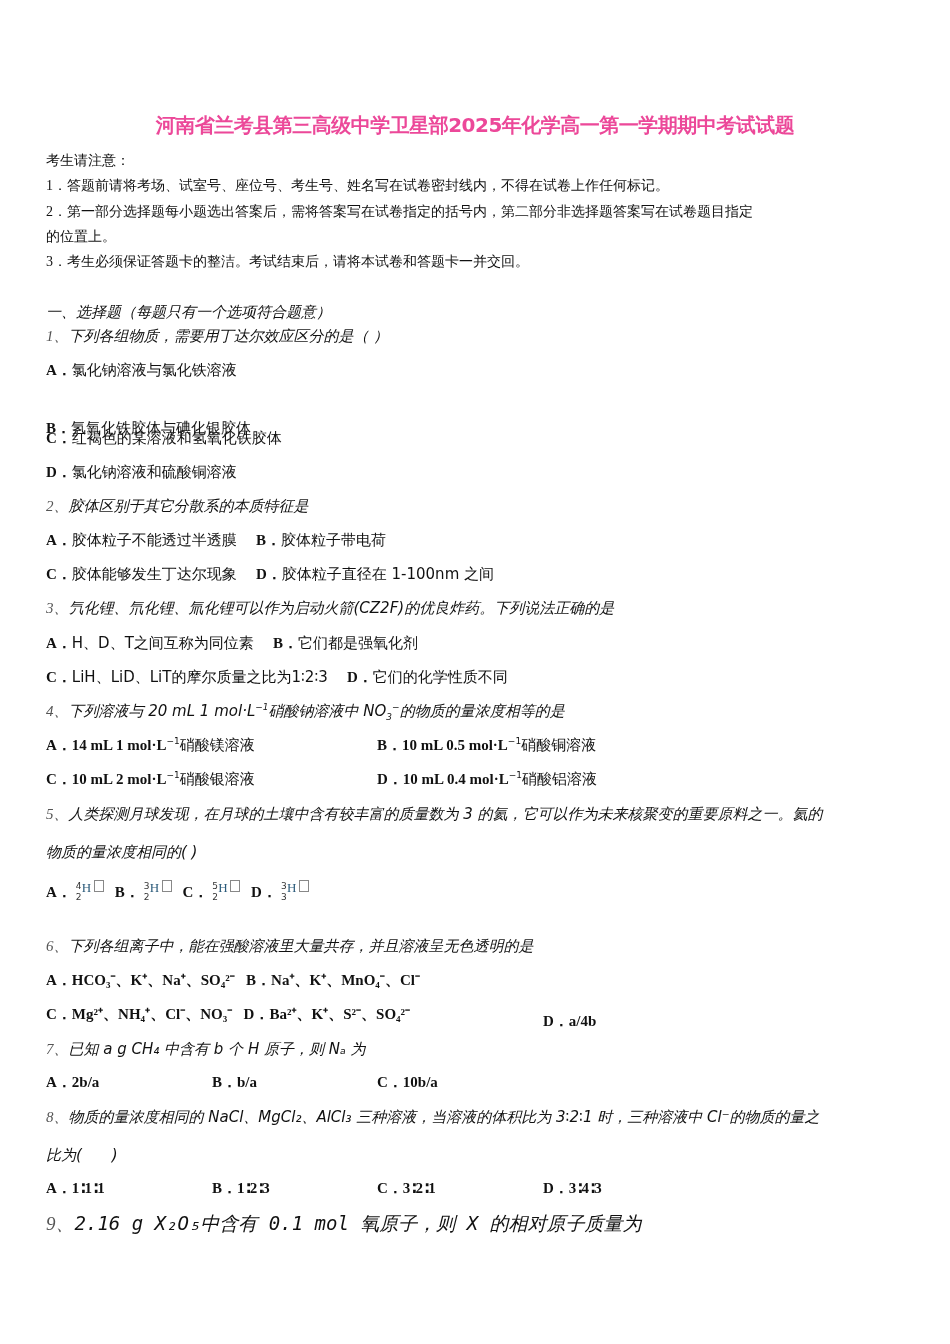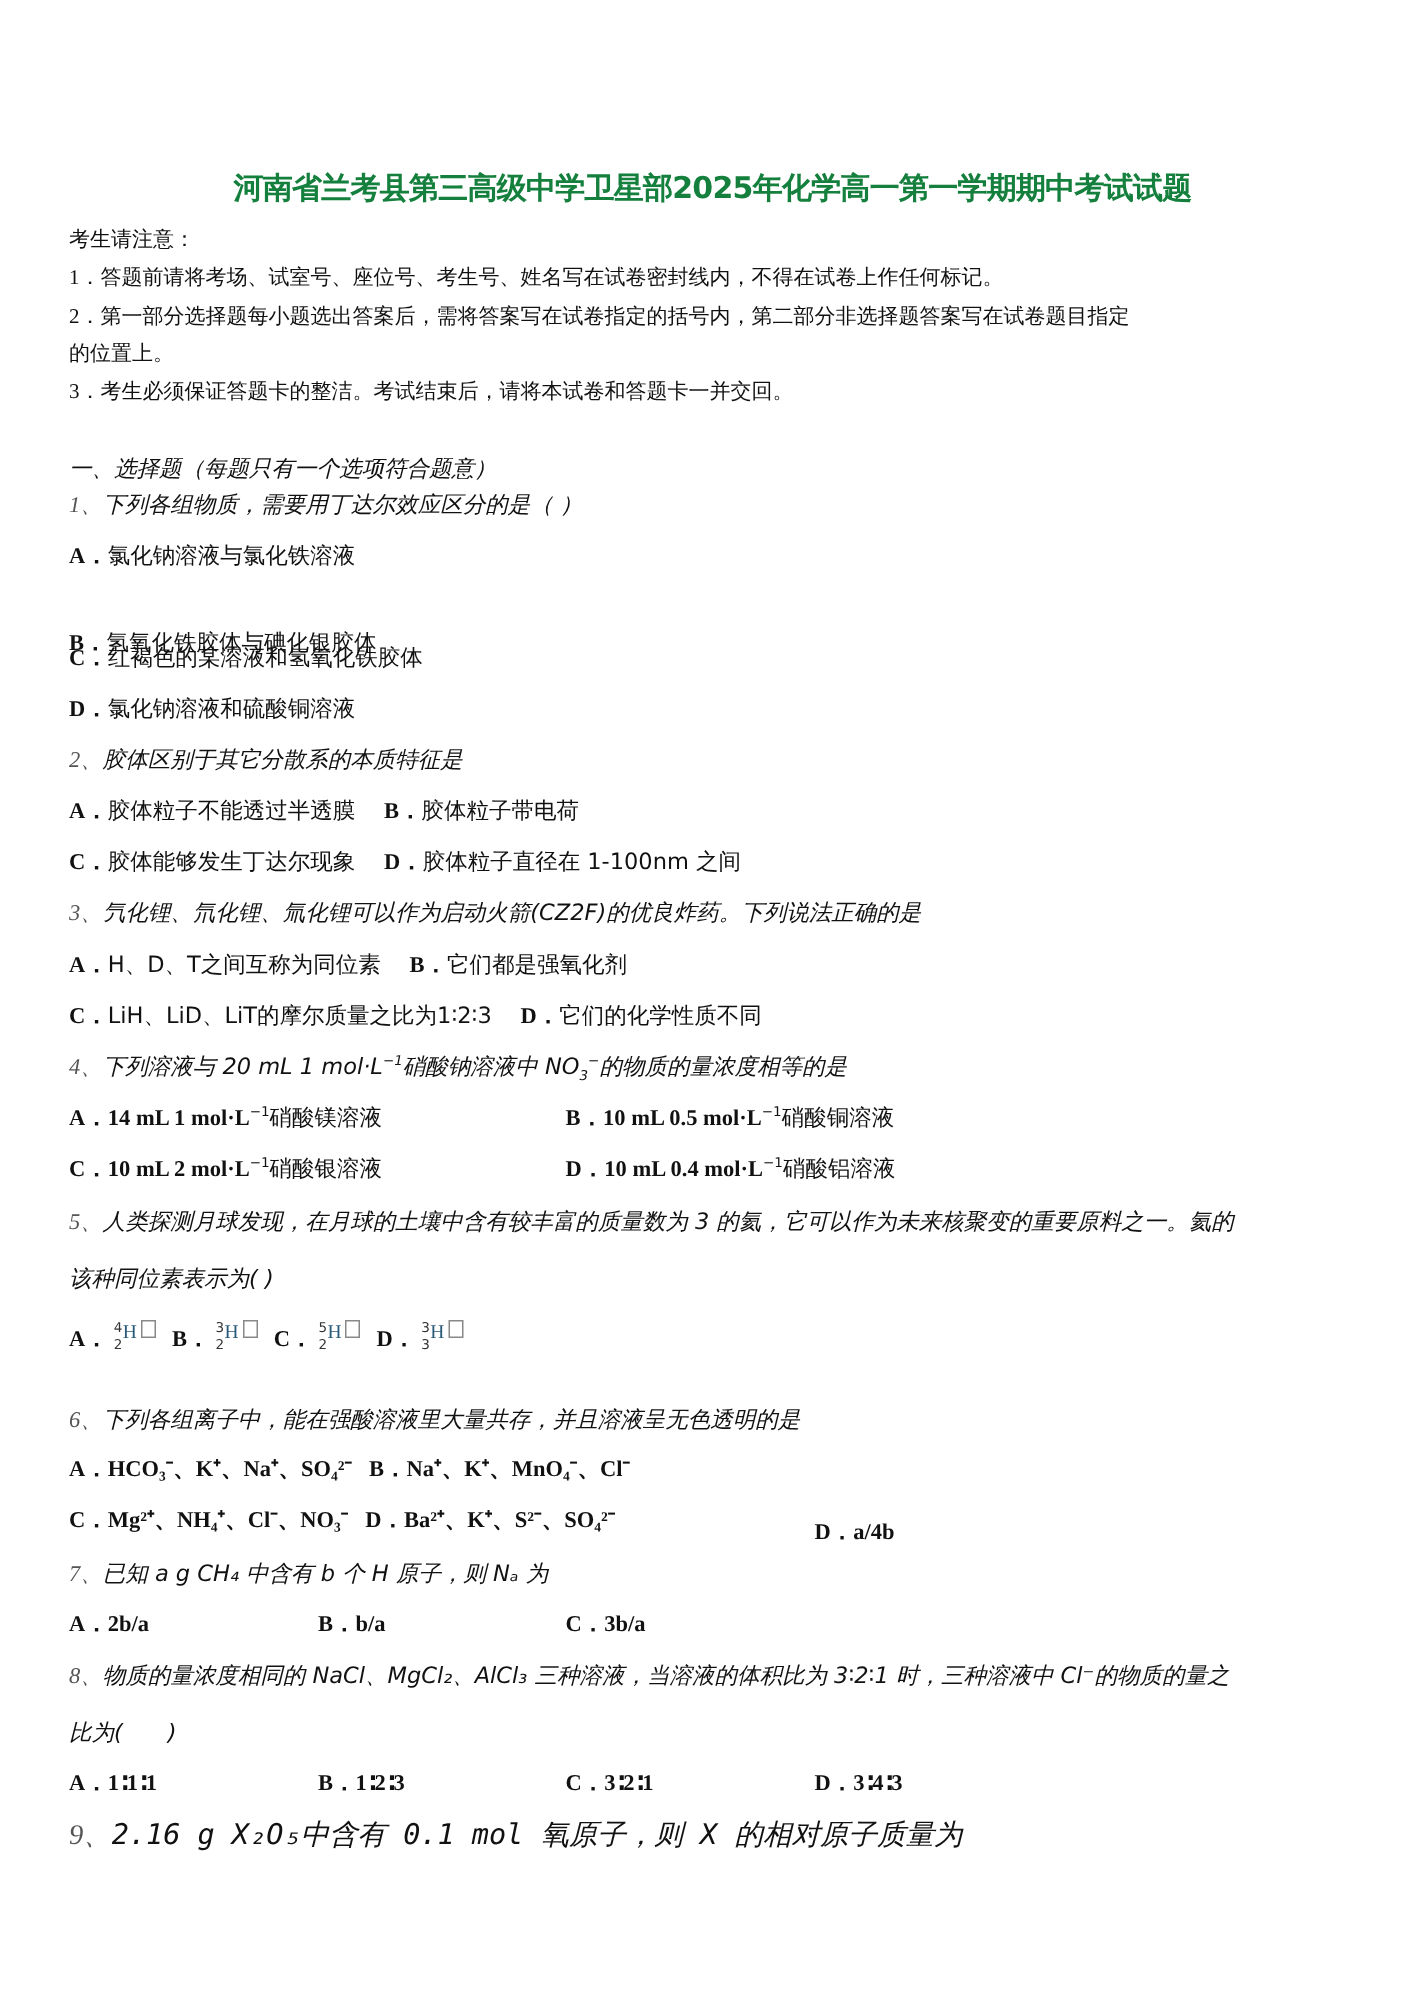--- a/index.html
+++ b/index.html
@@ -4,21 +4,21 @@
 <style>
   html, body { margin: 0; padding: 0; background: #ffffff; }
   body {
     width: 950px; height: 1344px; position: relative; overflow: hidden;
     font-family: "Liberation Serif", "DejaVu Serif", serif;
     color: #111;
   }
   .title {
     position: absolute; left: 0; top: 112px; width: 950px; text-align: center;
     font-family: "DejaVu Sans", "Liberation Sans", sans-serif;
-    font-weight: bold; font-size: 20px; letter-spacing: -0.5px; color: #15803d;
+    font-weight: bold; font-size: 20px; letter-spacing: -0.5px; color: #ec4899;
   }
   .line { position: absolute; left: 46px; font-size: 15px; white-space: nowrap; line-height: 20px; }
   .notice { font-family: Liberation Serif, serif; font-size: 14px; }
   .q { font-family: "DejaVu Sans", "Liberation Sans", sans-serif; font-size: 15px; font-style: italic; }
   .qnum { color: #555; font-family: "Liberation Serif", serif; }
   .opt { font-family: "DejaVu Sans", "Liberation Sans", sans-serif; font-size: 15px; }
   .opt b, .lbl { font-family: "Liberation Serif", serif; font-weight: bold; }
   .bold { font-weight: bold; font-family: "Liberation Serif", serif; }
   .col { position: absolute; white-space: nowrap; }
   sup, sub { font-size: 9px; line-height: 0; }
@@ -78,21 +78,21 @@
   <span class="qnum">4、</span><span>下列溶液与 20 mL 1 mol·L</span><sup>−1</sup><span>硝酸钠溶液中 NO</span><sub>3</sub><sup>−</sup><span>的物质的量浓度相等的是</span>
 </div>
 <div class="col opt" style="left:46px; top:736px"><span class="lbl">A．</span><span class="bold">14 mL 1 mol·L</span><sup>−1</sup><span>硝酸镁溶液</span></div>
 <div class="col opt" style="left:377px; top:736px"><span class="lbl">B．</span><span class="bold">10 mL 0.5 mol·L</span><sup>−1</sup><span>硝酸铜溶液</span></div>
 <div class="col opt" style="left:46px; top:770px"><span class="lbl">C．</span><span class="bold">10 mL 2 mol·L</span><sup>−1</sup><span>硝酸银溶液</span></div>
 <div class="col opt" style="left:377px; top:770px"><span class="lbl">D．</span><span class="bold">10 mL 0.4 mol·L</span><sup>−1</sup><span>硝酸铝溶液</span></div>
 
 <div class="line q" style="top:804px">
   <span class="qnum">5、</span><span>人类探测月球发现，在月球的土壤中含有较丰富的质量数为 3 的氦，它可以作为未来核聚变的重要原料之一。氦的</span>
 </div>
-<div class="line q" style="top:842px">该种同位素表示为( )</div>
+<div class="line q" style="top:842px">物质的量浓度相同的( )</div>
 <div class="line opt" style="top:882px">
   <span class="lbl">A．</span><span class="iso"><span class="m">4</span><span class="z">2</span><span class="s">H</span><span class="bx"></span></span>
   <span class="lbl">B．</span><span class="iso"><span class="m">3</span><span class="z">2</span><span class="s">H</span><span class="bx"></span></span>
   <span class="lbl">C．</span><span class="iso"><span class="m">5</span><span class="z">2</span><span class="s">H</span><span class="bx"></span></span>
   <span class="lbl">D．</span><span class="iso"><span class="m">3</span><span class="z">3</span><span class="s">H</span><span class="bx"></span></span>
 </div>
 
 <div class="line q" style="top:936px">
   <span class="qnum">6、</span><span>下列各组离子中，能在强酸溶液里大量共存，并且溶液呈无色透明的是</span>
 </div>
@@ -103,21 +103,21 @@
 <div class="line opt bold" style="top:1004px">
   <span class="lbl">C．</span><span>Mg²⁺、NH₄⁺、Cl⁻、NO₃⁻</span>&nbsp;&nbsp;
   <span class="lbl">D．</span><span>Ba²⁺、K⁺、S²⁻、SO₄²⁻</span>
 </div>
 
 <div class="line q" style="top:1039px">
   <span class="qnum">7、</span><span>已知 a g CH₄ 中含有 b 个 H 原子，则 Nₐ 为</span>
 </div>
 <div class="col opt bold" style="left:46px; top:1073px"><span class="lbl">A．</span><span>2b/a</span></div>
 <div class="col opt bold" style="left:212px; top:1073px"><span class="lbl">B．</span><span>b/a</span></div>
-<div class="col opt bold" style="left:377px; top:1073px"><span class="lbl">C．</span><span>3b/a</span></div>
+<div class="col opt bold" style="left:377px; top:1073px"><span class="lbl">C．</span><span>10b/a</span></div>
 <div class="col opt bold" style="left:543px; top:1012px"><span class="lbl">D．</span><span>a/4b</span></div>
 
 <div class="line q" style="top:1107px">
   <span class="qnum">8、</span><span>物质的量浓度相同的 NaCl、MgCl₂、AlCl₃ 三种溶液，当溶液的体积比为 3∶2∶1 时，三种溶液中 Cl⁻的物质的量之</span>
 </div>
 <div class="line q" style="top:1145px">比为(　　)</div>
 <div class="col opt bold" style="left:46px; top:1179px"><span class="lbl">A．</span><span>1∶1∶1</span></div>
 <div class="col opt bold" style="left:212px; top:1179px"><span class="lbl">B．</span><span>1∶2∶3</span></div>
 <div class="col opt bold" style="left:377px; top:1179px"><span class="lbl">C．</span><span>3∶2∶1</span></div>
 <div class="col opt bold" style="left:543px; top:1179px"><span class="lbl">D．</span><span>3∶4∶3</span></div>

